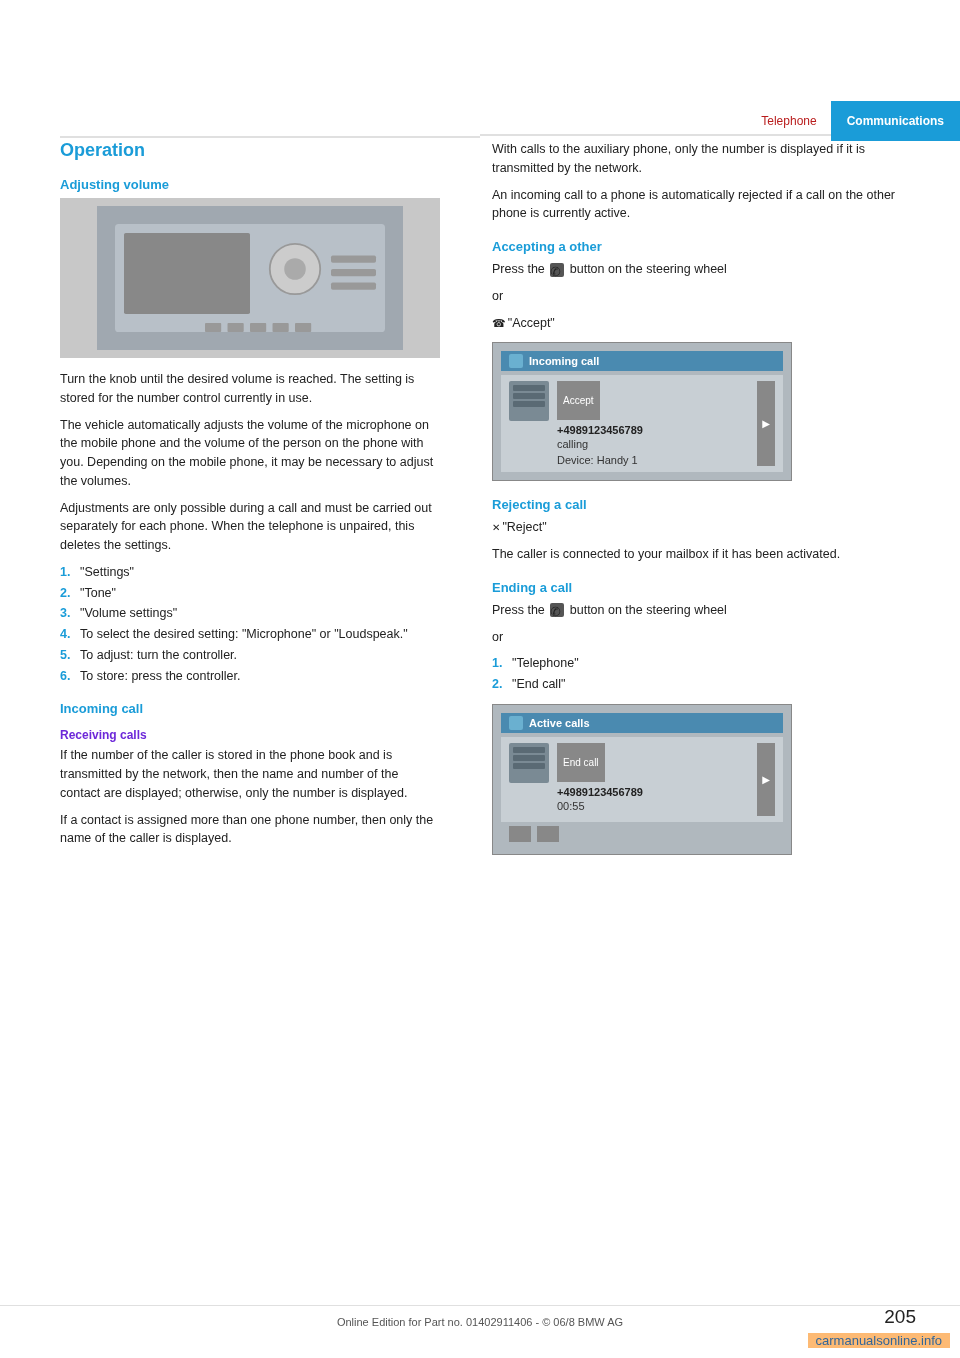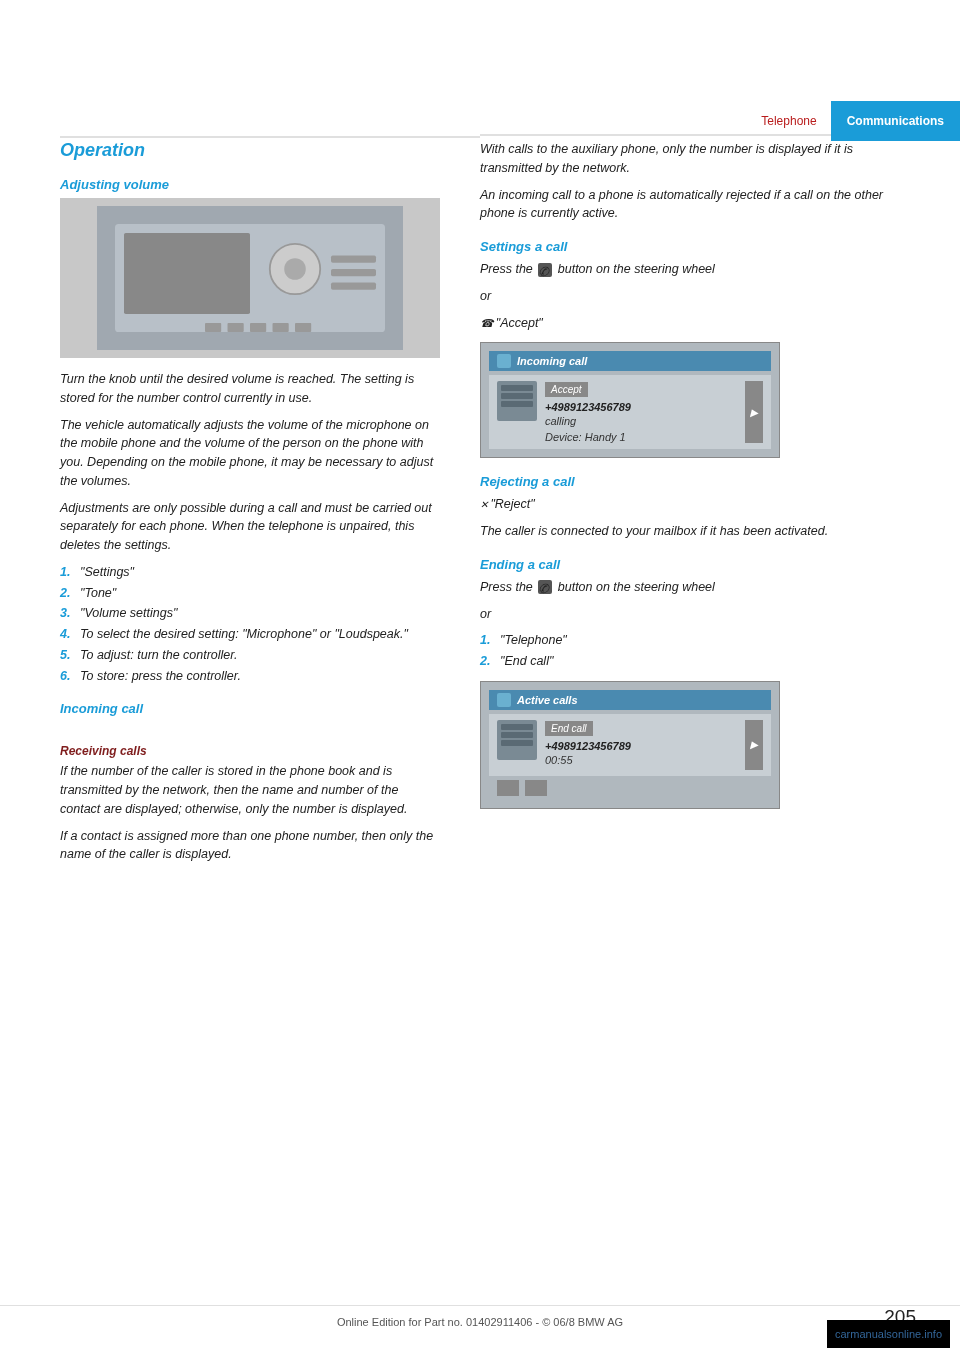--- a/index.html
+++ b/index.html
@@ -48,22 +48,21 @@
     .page {
       position: absolute;
       top: 140px;
       left: 60px;
       right: 60px;
       bottom: 80px;
     }
 
     .two-col {
       display: flex;
-      gap: 40px;
-      font-style: italic;
+      gap: 52px;
     }
 
     .col-left {
       width: 380px;
       flex-shrink: 0;
     }
 
     .col-right {
       flex: 1;
     }
@@ -80,23 +79,23 @@
       font-size: 13px;
       font-weight: bold;
       color: #1a9cd8;
       margin-bottom: 6px;
       margin-top: 16px;
     }
 
     .sub-subsection-title {
       font-size: 12px;
       font-weight: bold;
-      color: #7f1d1d;
+      color: #6d28d9;
       margin-bottom: 4px;
-      margin-top: 28px;
+      margin-top: 12px;
     }
 
     
     .device-image {
       width: 100%;
       height: 160px;
       background: #c8c8c8;
       margin-bottom: 12px;
       display: flex;
       align-items: center;
@@ -195,21 +194,21 @@
     }
 
     .screen-info {
       flex: 1;
     }
 
     .screen-info .accept-btn {
       background: #888;
       color: #fff;
       font-size: 10px;
-      padding: 2px 6px;
+      padding: 14px 6px;
       margin-bottom: 4px;
       display: inline-block;
     }
 
     .screen-info .phone-number {
       font-size: 11px;
       font-weight: bold;
       color: #222;
       margin-bottom: 2px;
     }
@@ -262,23 +261,23 @@
       right: 44px;
       font-size: 19px;
       color: #222;
     }
 
     
     .watermark {
       position: fixed;
       bottom: 10px;
       right: 10px;
-      background: #000000;
-      padding: 8px 8px;
-      font-size: 11px;
+      background: #fdba74;
+      padding: 0 8px;
+      font-size: 13px;
       color: #336699;
     }
 
     
     .voice-icon::before {
       content: "☎";
       font-size: 11px;
       margin-right: 2px;
     }
 
@@ -379,21 +378,21 @@
       <div class="subsection-title">Incoming call</div>
       <div class="sub-subsection-title">Receiving calls</div>
       <p>If the number of the caller is stored in the phone book and is transmitted by the network, then the name and number of the contact are displayed; otherwise, only the number is displayed.</p>
       <p>If a contact is assigned more than one phone number, then only the name of the caller is displayed.</p>
     </div>
 
     <div class="col-right">
       <p>With calls to the auxiliary phone, only the number is displayed if it is transmitted by the network.</p>
       <p>An incoming call to a phone is automatically rejected if a call on the other phone is currently active.</p>
 
-      <div class="subsection-title">Settings a call</div>
+      <div class="subsection-title">Accepting a other</div>
       <p>
         Press the <span class="phone-btn-icon">✆</span> button on the steering wheel
       </p>
       <p>or</p>
       <p><span class="voice-icon"></span>"Accept"</p>
 
       <div class="screen-mockup">
         <div class="screen-header">
           <div class="screen-header-icon"></div>
           <span>Incoming call</span>

